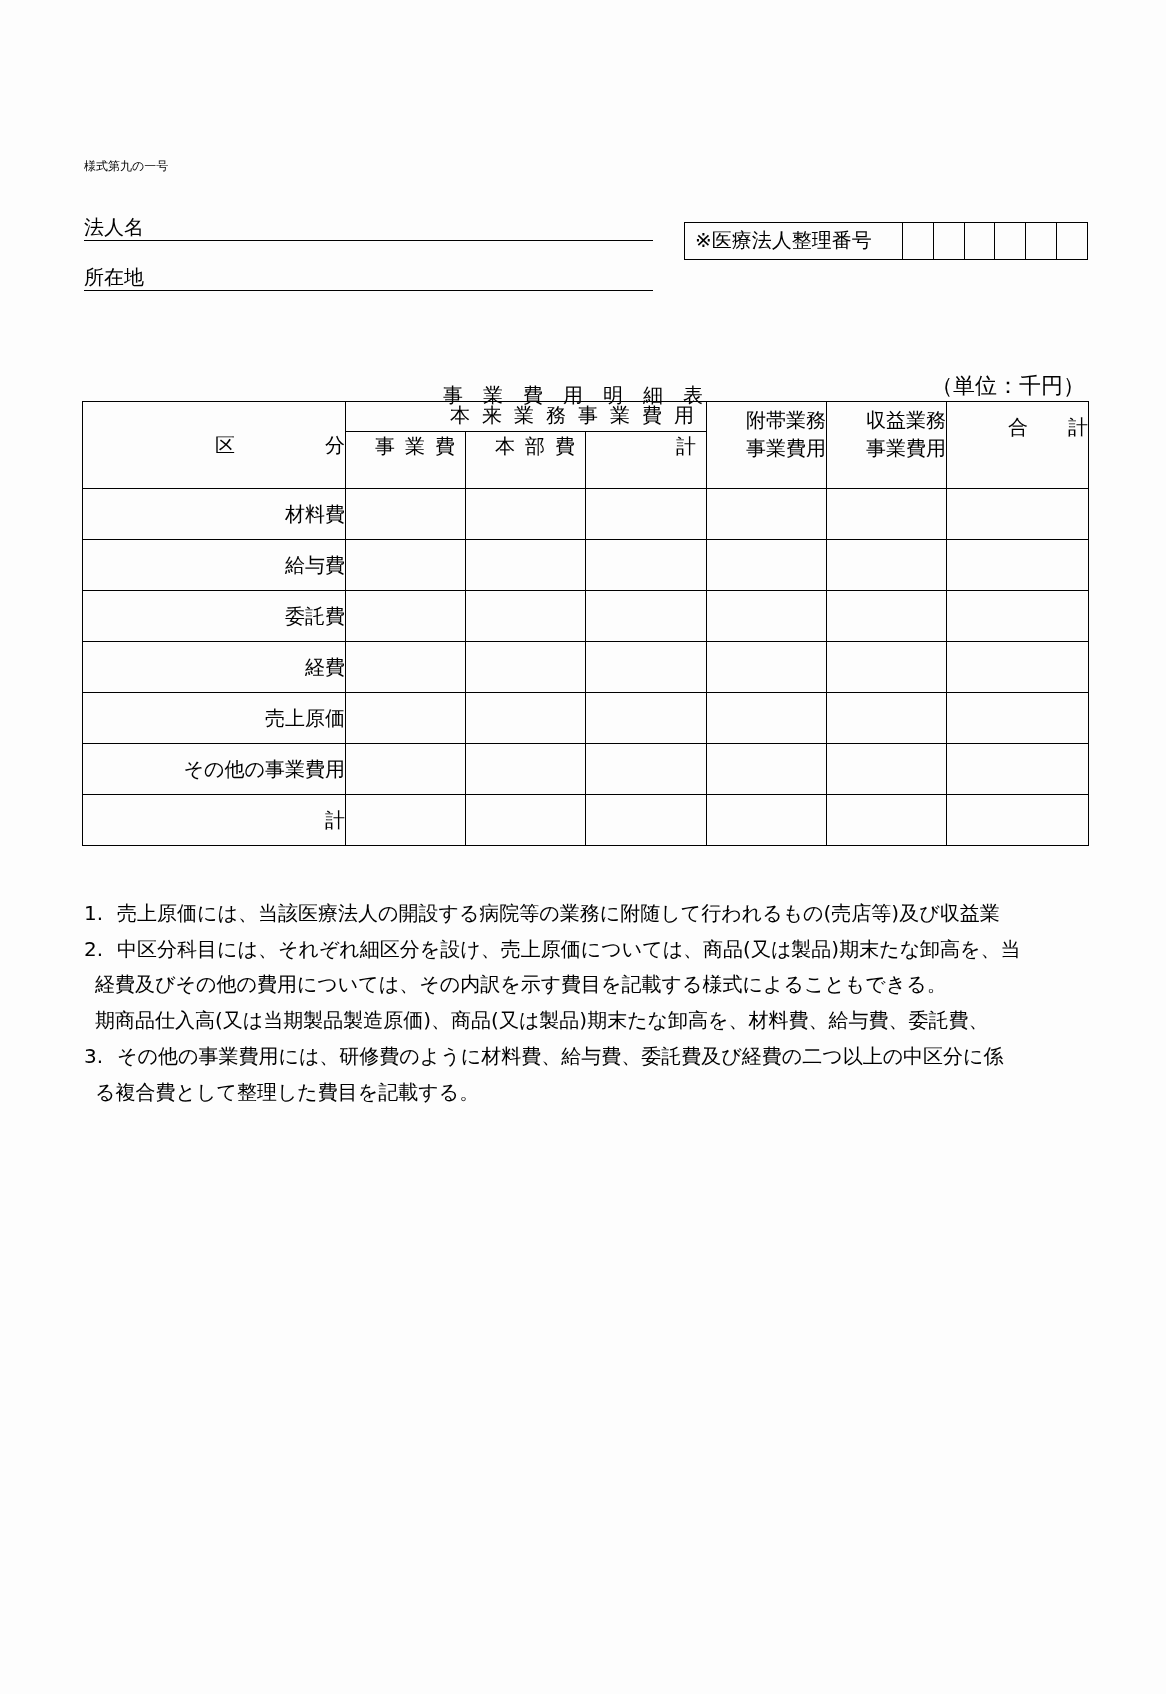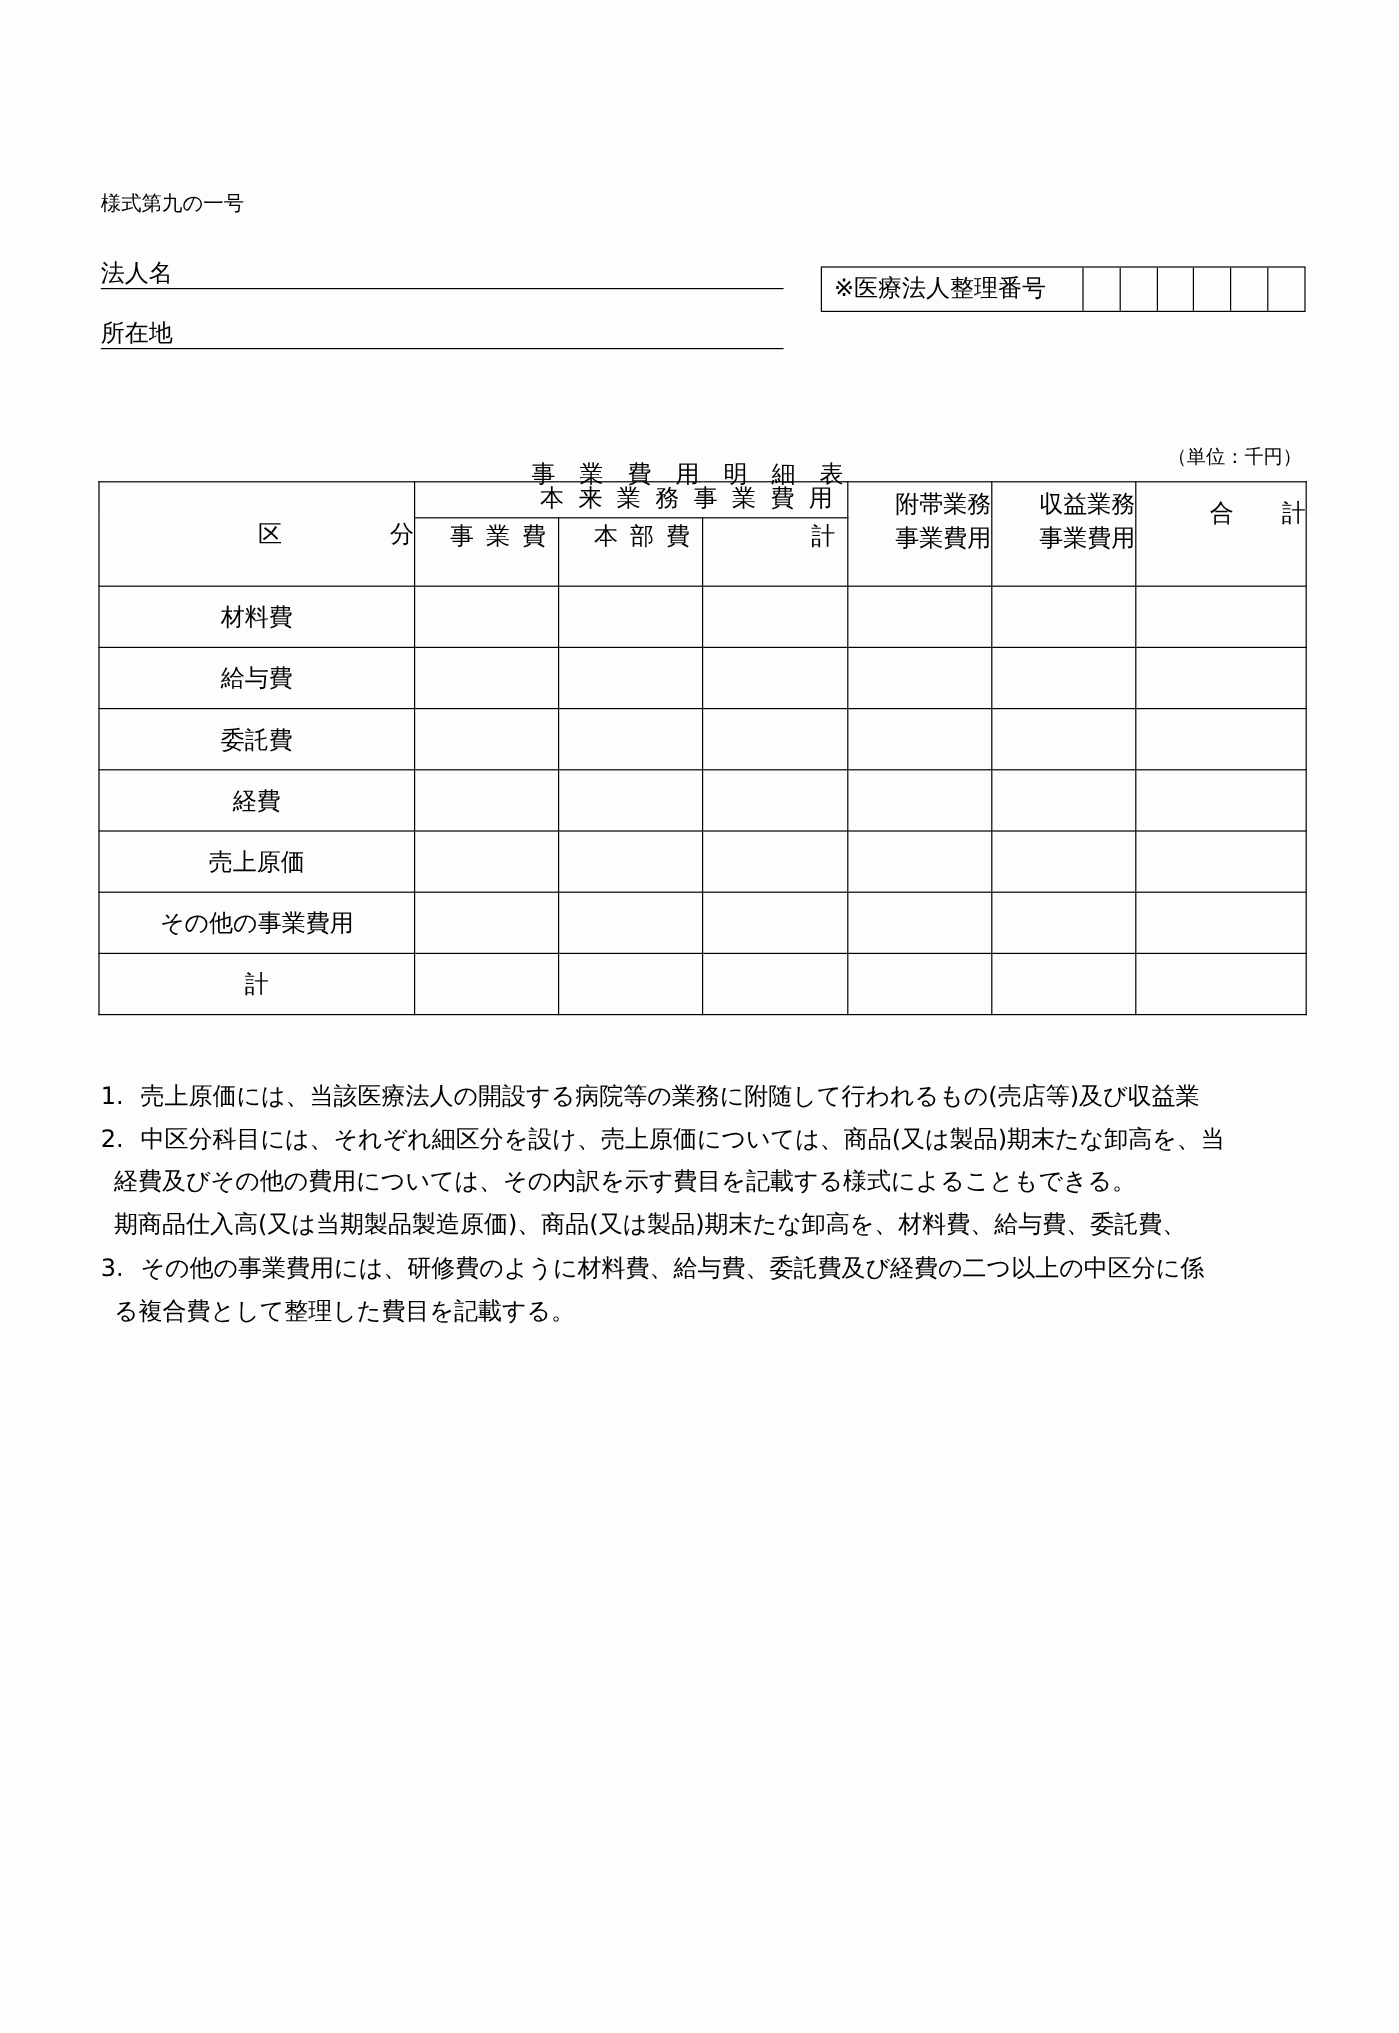--- a/index.html
+++ b/index.html
@@ -2,43 +2,43 @@
 <html><head>
 <meta charset="utf-8">
 <style>
   html, body { margin: 0; padding: 0; }
   body {
     width: 1166px; height: 1694px; background: #fdfdfd; position: relative;
     font-family: "DejaVu Sans", "Liberation Sans", sans-serif; color: #000;
     overflow: hidden;
   }
   .abs { position: absolute; }
-  .form-no { left: 84px; top: 158px; font-size: 17px; letter-spacing: 0px; }
+  .form-no { left: 84px; top: 158px; font-size: 12px; letter-spacing: 0px; }
   .field { left: 84px; width: 569px; border-bottom: 1.5px solid #000; font-size: 20px; line-height: 26px; height: 26px; }
   .field-name { top: 214px; }
   .field-addr { top: 264px; }
   .regbox { left: 684px; top: 222px; width: 404px; height: 38px; border: 1.5px solid #000; box-sizing: border-box; display: flex; }
   .regbox .reg-label { width: 218px; border-right: 1.5px solid #000; box-sizing: border-box; font-size: 20px; line-height: 35px; padding-left: 10px; white-space: nowrap; }
   .regbox .reg-cell { flex: 1; border-right: 1.5px solid #000; }
   .regbox .reg-cell:last-child { border-right: none; }
   .doc-title { left: 443px; top: 338px; width: 290px; font-size: 20px; letter-spacing: 20px; white-space: nowrap; margin-top: 44px; }
-  .unit { right: 81px; top: 371px; font-size: 16px; white-space: nowrap; }
+  .unit { right: 81px; top: 371px; font-size: 22px; white-space: nowrap; }
 
   table.main { position: absolute; left: 82px; top: 401px; border-collapse: collapse; table-layout: fixed; width: 1006px; }
   table.main td, table.main th { border: 1.5px solid #000; padding: 0; font-weight: normal; font-size: 20px; }
   table.main th { vertical-align: top; text-align: right; }
   .h-cat { vertical-align: middle !important; }
   .h-cat span { display: inline-block; }
   .h-cat .gap { width: 90px; display: inline-block; }
   .h-group { height: 29px; line-height: 26px; letter-spacing: 12px; }
   .h-sub { height: 56px; line-height: 28px; letter-spacing: 10px; }
   .h-2line { line-height: 28px; padding-top: 4px !important; }
   .h-total { padding-top: 12px !important; }
   .h-total .gap { display: inline-block; width: 40px; }
-  table.main td.row-label { text-align: center; padding-left: 0; height: 50px; vertical-align: middle; }
+  table.main td.row-label { text-align: right; padding-left: 0; height: 50px; vertical-align: middle; }
   table.main td.cell { height: 50px; }
 
   .notes { left: 84px; top: 896px; width: 1010px; font-size: 20px; line-height: 35.7px; }
   .note { display: flex; }
   .note .num { width: 33px; flex: none; }
   .note .text { flex: 1; }
   .note .text .cont { display: block; margin-left: -22px; }
 </style>
 </head>
 <body>

